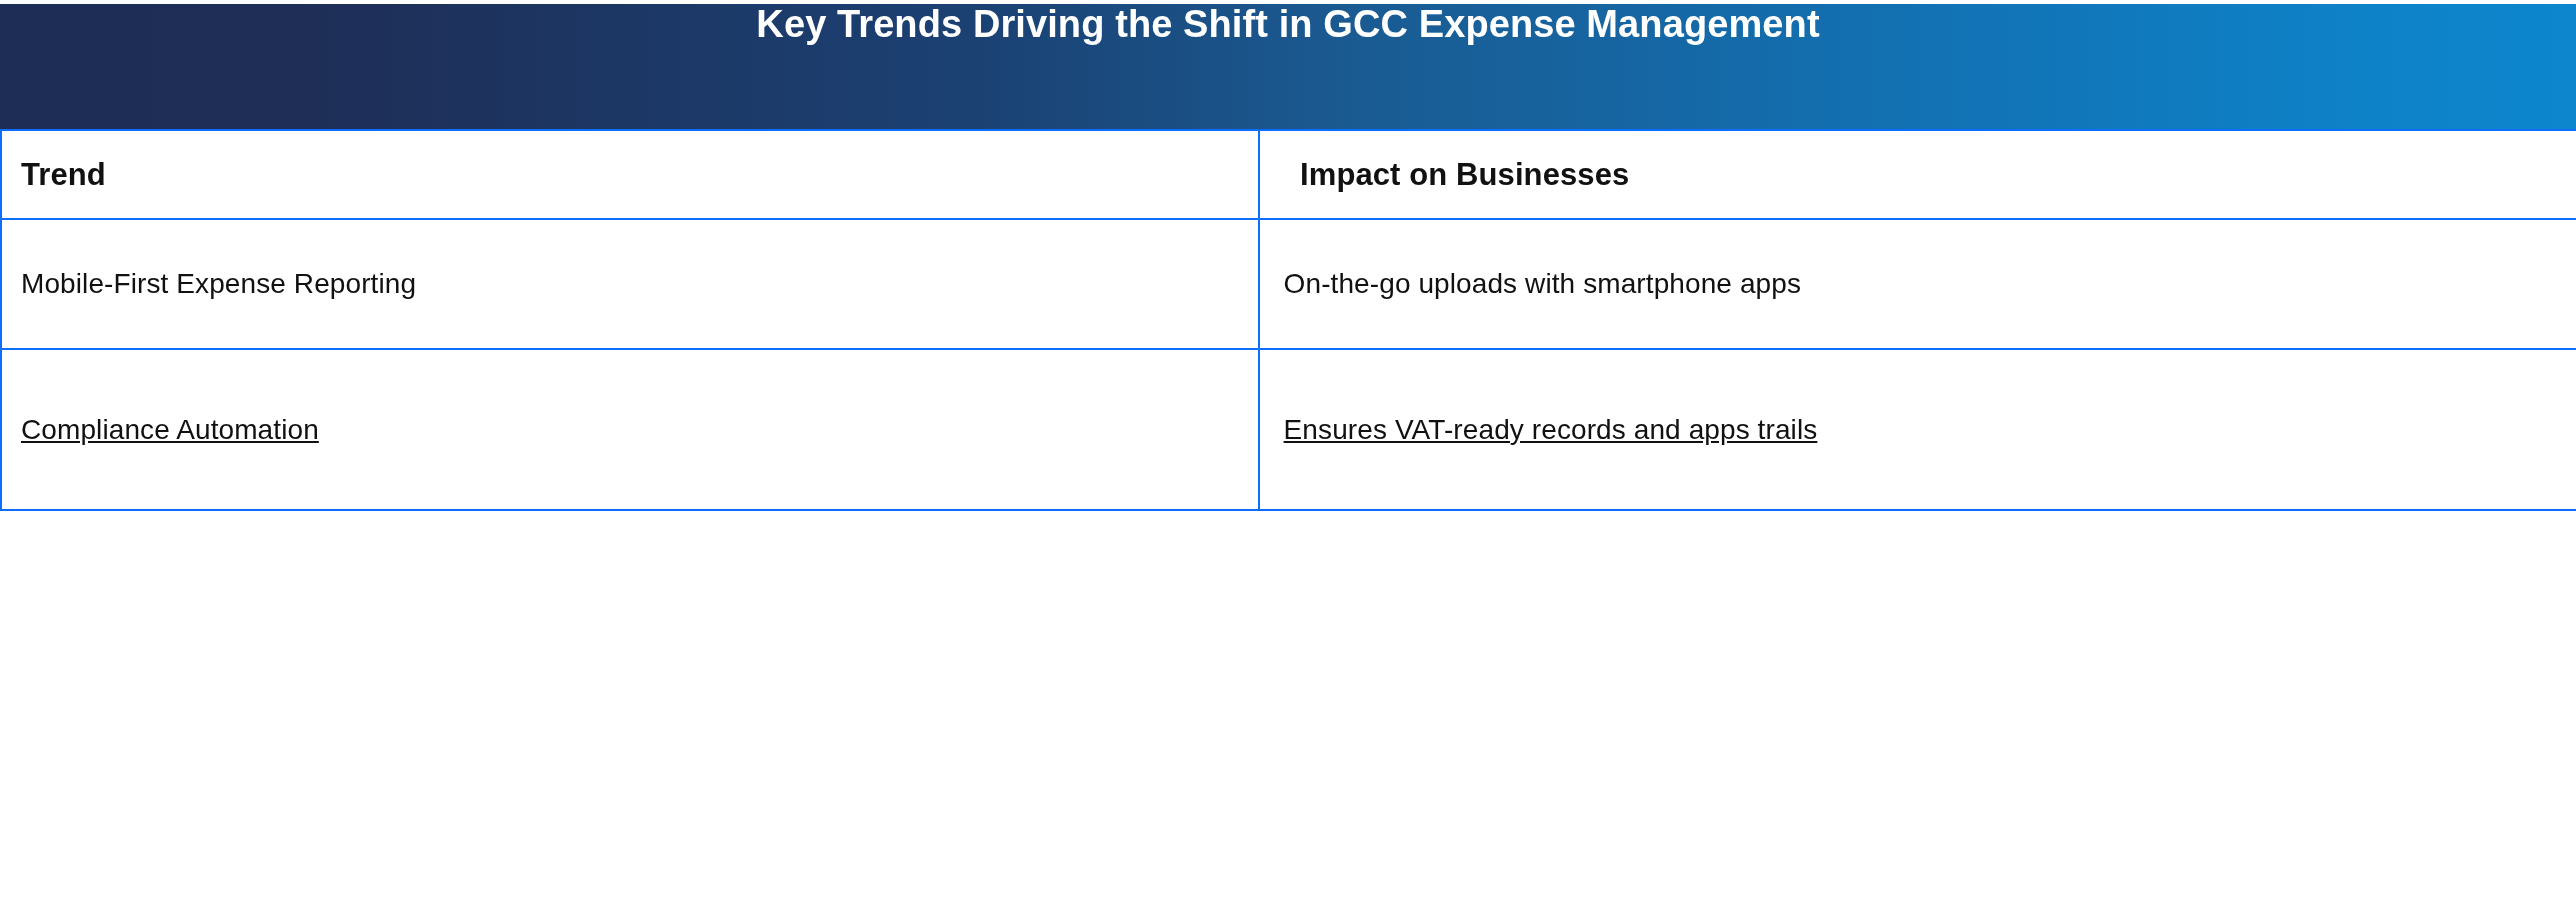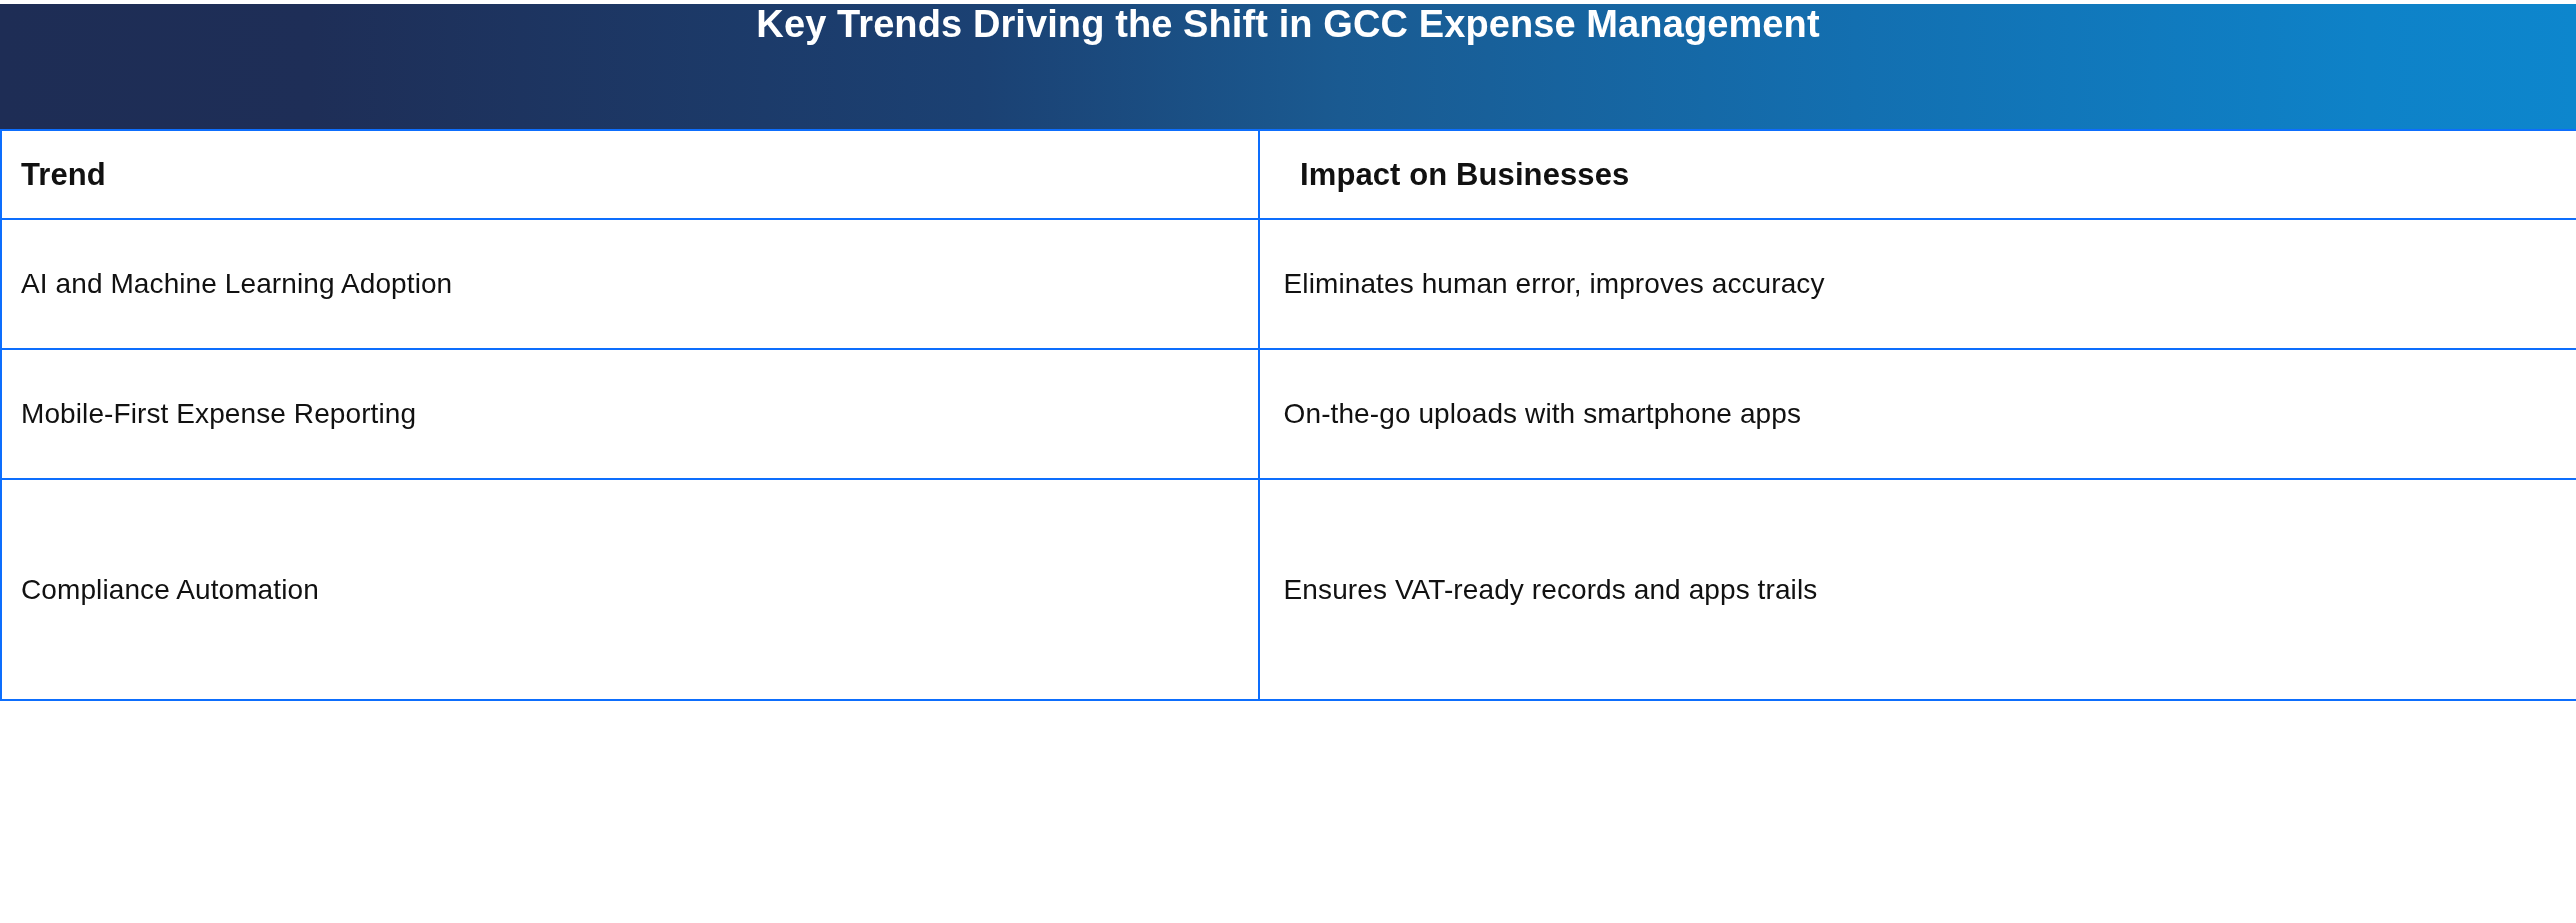--- a/index.html
+++ b/index.html
@@ -75,21 +75,21 @@
   thead th.impact-head { padding-left:40px; }
 
   tbody td {
     height:130px;
     padding:0 0 0 19px;
     font-size:28px;
     font-weight:normal;
     letter-spacing:0.1px;
   }
   tbody td.impact-cell { padding-left:23.6px; }
-  tbody tr:last-child td { height:221px; }
+  tbody tr:last-child td { height:161px;text-decoration:underline; }
 </style>
 </head>
 <body>
 
 <div id="infographic">
 
   <div class="title-band">
     <div class="title-text">Key Trends Driving the Shift in GCC Expense Management</div>
   </div>
 
@@ -100,24 +100,20 @@
         <col class="col-impact">
       </colgroup>
       <thead>
         <tr>
           <th class="trend-head">Trend</th>
           <th class="impact-head">Impact on Businesses</th>
         </tr>
       </thead>
       <tbody id="table-body">
           <tr>
-            <td class="trend-cell">AI and Machine Learning Adoption</td>
-            <td class="impact-cell">Eliminates human error, improves accuracy</td>
-          </tr>
-          <tr>
             <td class="trend-cell">Mobile-First Expense Reporting</td>
             <td class="impact-cell">On-the-go uploads with smartphone apps</td>
           </tr>
           <tr>
             <td class="trend-cell">Compliance Automation</td>
             <td class="impact-cell">Ensures VAT-ready records and apps trails</td>
           </tr>
         </tbody>
     </table>
   </div>

